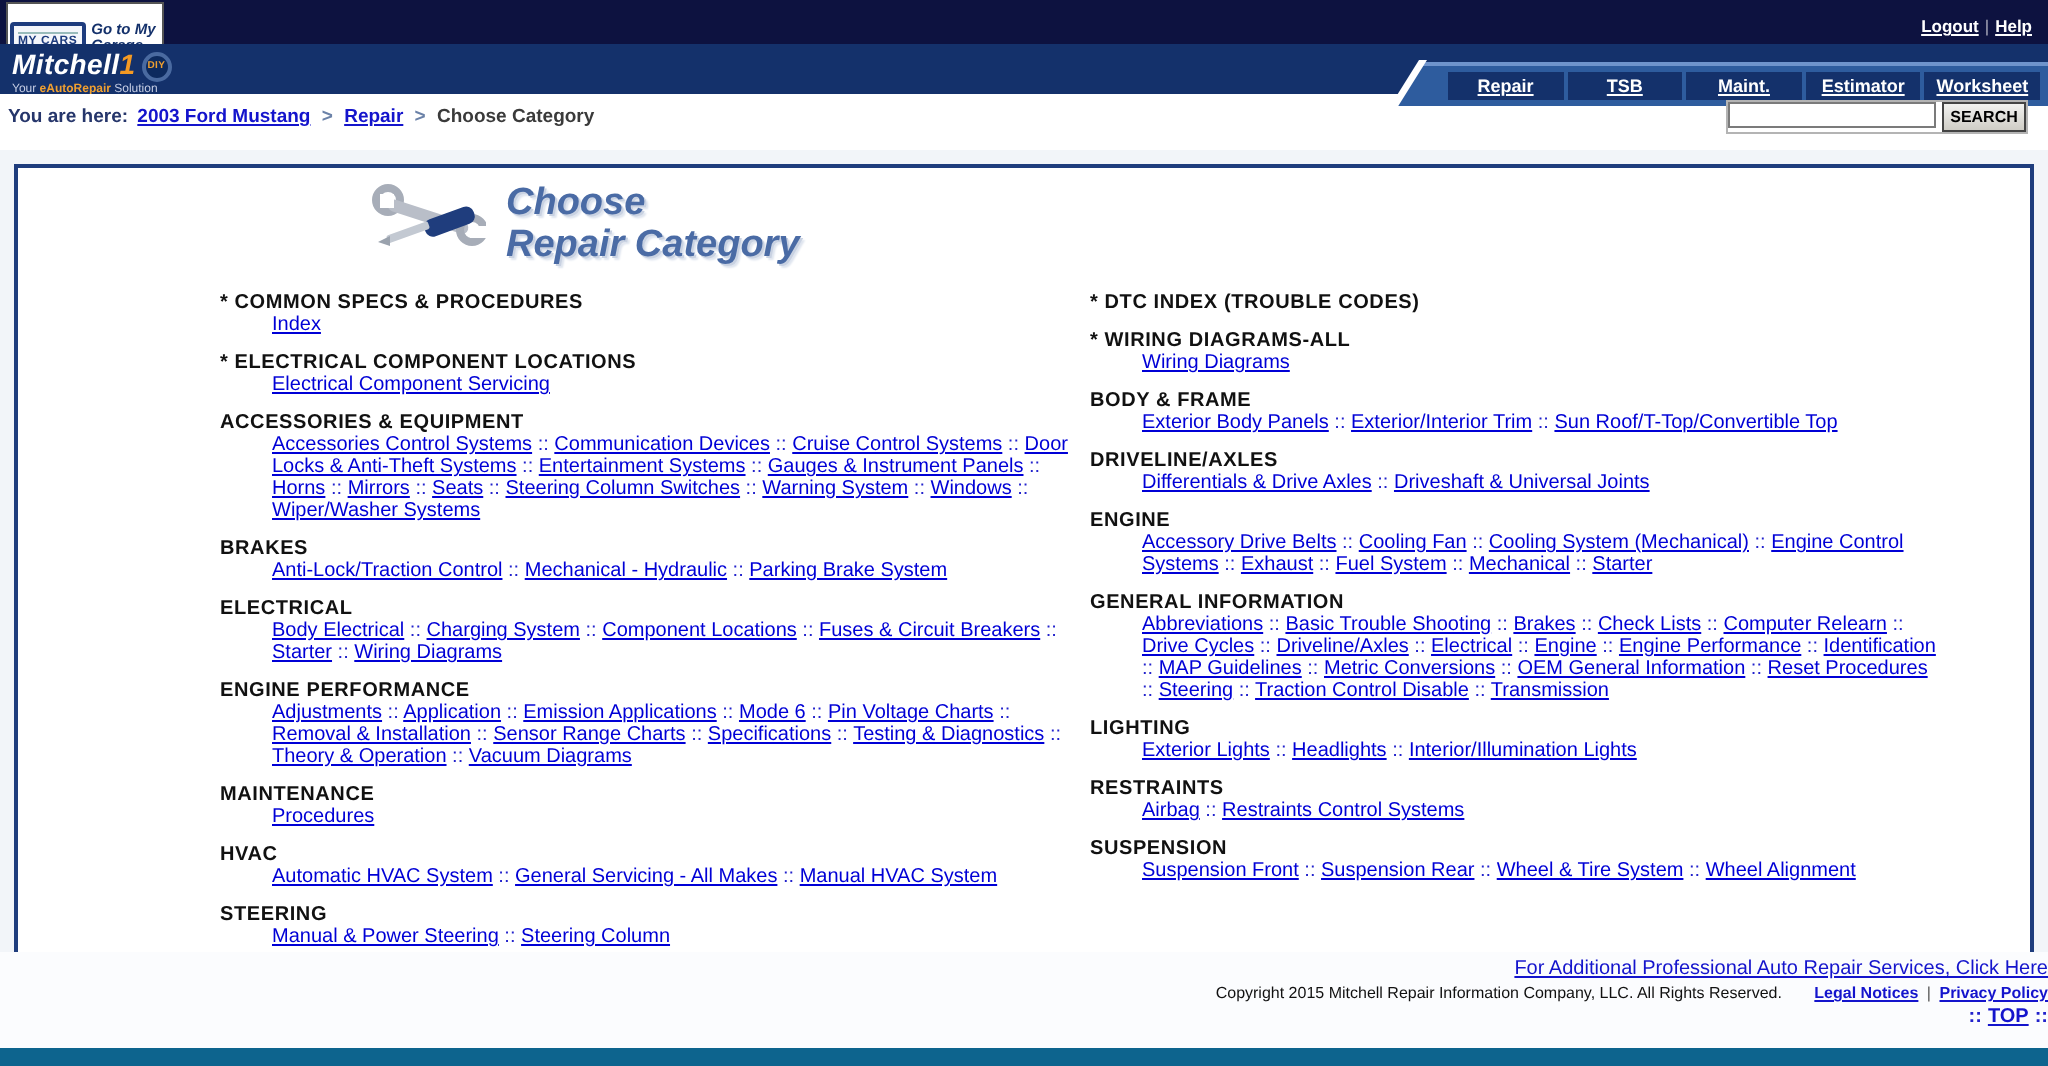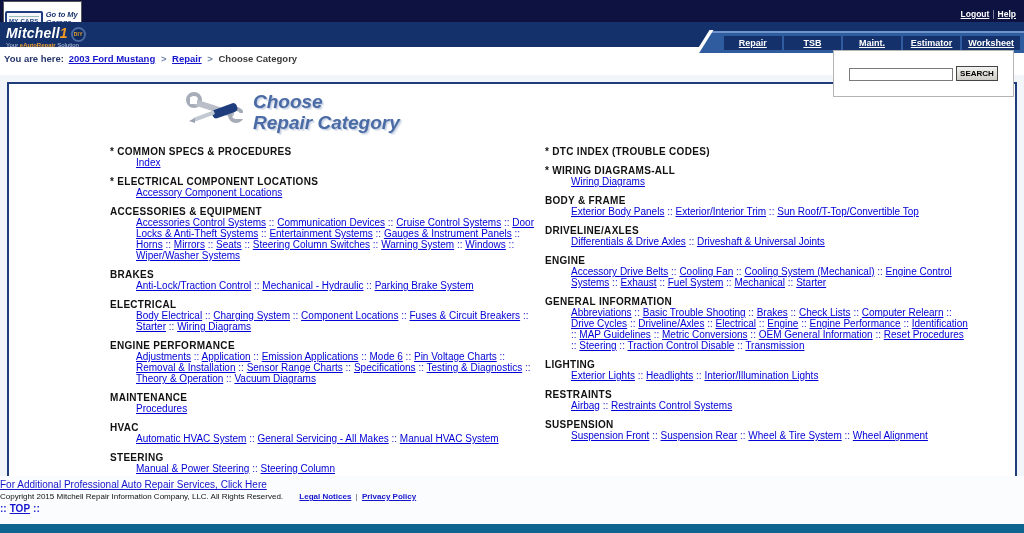--- a/index.html
+++ b/index.html
@@ -39,21 +39,21 @@
          text-align:center; line-height:14px; text-decoration:underline; cursor:pointer; }
 
   .crumb-row { position:absolute; left:0; top:47px; width:1024px; height:28px; background:#fff; }
   .breadcrumb { position:absolute; left:4px; top:6px; font-size:9.5px; }
   .crumb-prefix { font-weight:bold; color:#26366b; }
   .breadcrumb a { color:#1414cc; font-weight:bold; text-decoration:underline; margin:16px 2px; }
   .crumb-sep { color:#6b82a8; font-weight:bold; margin:0 1px; }
   .crumb-current { font-weight:bold; color:#3a3a3a; margin-left:2px; }
 
   .search-panel { position:absolute; right:10px; top:50px; background:#fff; border:1px solid #b4b4b4;
-                  padding:15px; display:flex; gap:3px; align-items:flex-end; z-index:7; }
+                  padding:0; display:flex; gap:3px; align-items:flex-start; z-index:7; }
   .search-panel input { width:104px; height:13px; border:1px solid #7b7b7b; font-size:9px; padding:0 2px; }
   .search-panel button { width:42px; height:15px; font-size:8px; font-weight:bold; color:#000;
                          background:linear-gradient(#f2f2f0,#cfcdc6); border:1px solid #444; cursor:pointer;
                          font-family:"Liberation Sans", sans-serif; }
 
   
   .main-panel { position:absolute; left:7px; right:7px; top:82px; bottom:41px; background:#fff;
                 border:2px solid #1f3d7d; border-bottom-width:4px; box-shadow:inset 0 -1px 0 #b9c7e4; }
   .page-header { position:absolute; left:176px; top:5px; display:flex; align-items:flex-end; gap:10px; }
   .page-title { font-size:19px; line-height:21px; font-weight:bold; font-style:italic; color:#4a6ba5;
@@ -62,21 +62,21 @@
   .col { position:absolute; top:62px; width:425px; }
   .col-left { left:101px; }
   .col-right { left:536px; }
   .section { margin-bottom:8px; }
   .sec-heading { font-size:10px; font-weight:bold; color:#111; letter-spacing:.3px; line-height:11px; }
   .sec-links { font-size:10px; line-height:11px;margin-left:26px; }
   .sec-links a { color:#0000d6; text-decoration:underline; }
   .sep { color:#2222cc; }
 
   
-  .footer { position:absolute; left:0; right:0; bottom:9px; height:48px; text-align:left; background:#fbfcfe; }
+  .footer { position:absolute; left:0; right:0; bottom:9px; height:48px; text-align:right; background:#fbfcfe; }
   .promo { margin-top:3px; font-size:10px; }
   .promo a { color:#1414cc; text-decoration:underline; }
   .copyline { margin-top:2px; font-size:8px; color:#111; }
   .copyline a { color:#1414cc; font-weight:bold; text-decoration:underline; }
   .copyline .gap { display:inline-block; width:14px; }
   .copyline .div { color:#555; margin:0 2px; }
   .topline { margin-top:2px; font-size:10px; font-weight:bold; }
   .topline .colons { color:#2222cc; }
   .topline a { color:#1414cc; text-decoration:underline; margin:0 3px; }
 
@@ -155,21 +155,21 @@
       <div>Repair Category</div>
     </div>
   </div>
   <div class="col col-left" id="colLeft">
       <div class="section">
         <div class="sec-heading">* COMMON SPECS &amp; PROCEDURES</div>
         <div class="sec-links"><a>Index</a></div>
       </div>
       <div class="section">
         <div class="sec-heading">* ELECTRICAL COMPONENT LOCATIONS</div>
-        <div class="sec-links"><a>Accessory Component Locations</a></div>
+        <div class="sec-links"><a>Electrical Component Servicing</a></div>
       </div>
       <div class="section">
         <div class="sec-heading">ACCESSORIES &amp; EQUIPMENT</div>
         <div class="sec-links"><a>Accessories Control Systems</a><span class="sep"> :: </span><a>Communication Devices</a><span class="sep"> :: </span><a>Cruise Control Systems</a><span class="sep"> :: </span><a>Door Locks &amp; Anti-Theft Systems</a><span class="sep"> :: </span><a>Entertainment Systems</a><span class="sep"> :: </span><a>Gauges &amp; Instrument Panels</a><span class="sep"> :: </span><a>Horns</a><span class="sep"> :: </span><a>Mirrors</a><span class="sep"> :: </span><a>Seats</a><span class="sep"> :: </span><a>Steering Column Switches</a><span class="sep"> :: </span><a>Warning System</a><span class="sep"> :: </span><a>Windows</a><span class="sep"> :: </span><a>Wiper/Washer Systems</a></div>
       </div>
       <div class="section">
         <div class="sec-heading">BRAKES</div>
         <div class="sec-links"><a>Anti-Lock/Traction Control</a><span class="sep"> :: </span><a>Mechanical - Hydraulic</a><span class="sep"> :: </span><a>Parking Brake System</a></div>
       </div>
       <div class="section">

